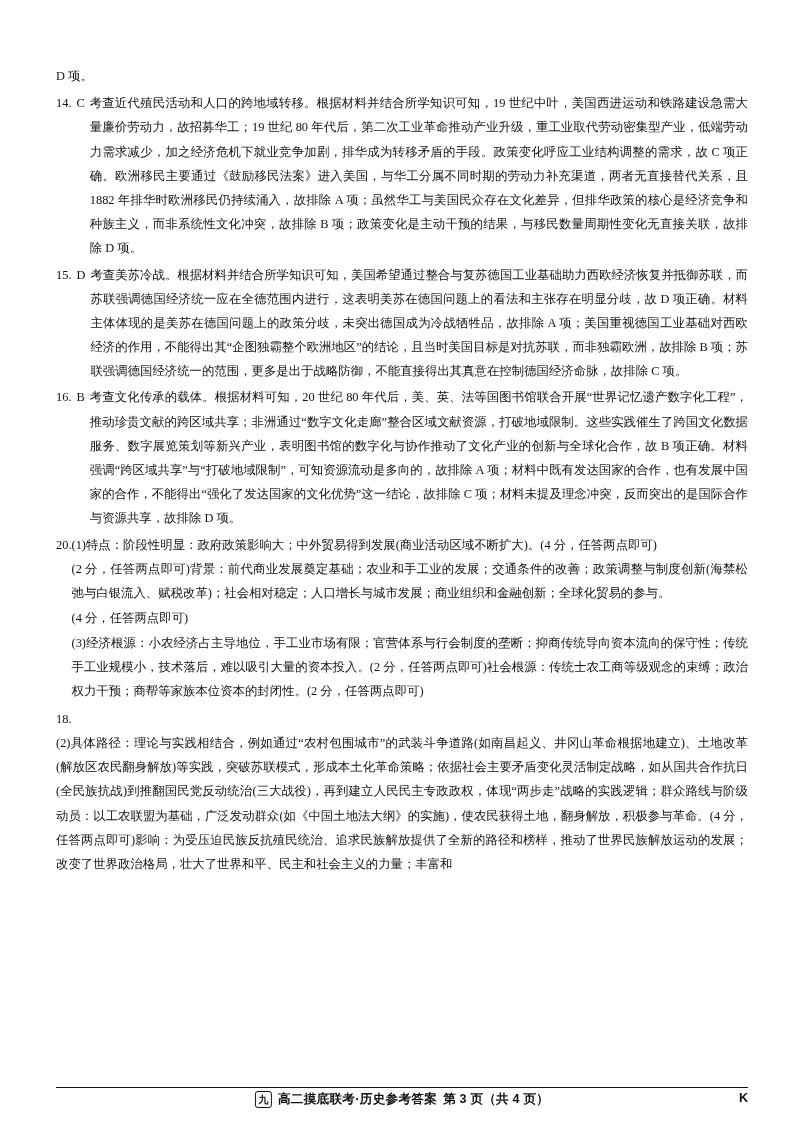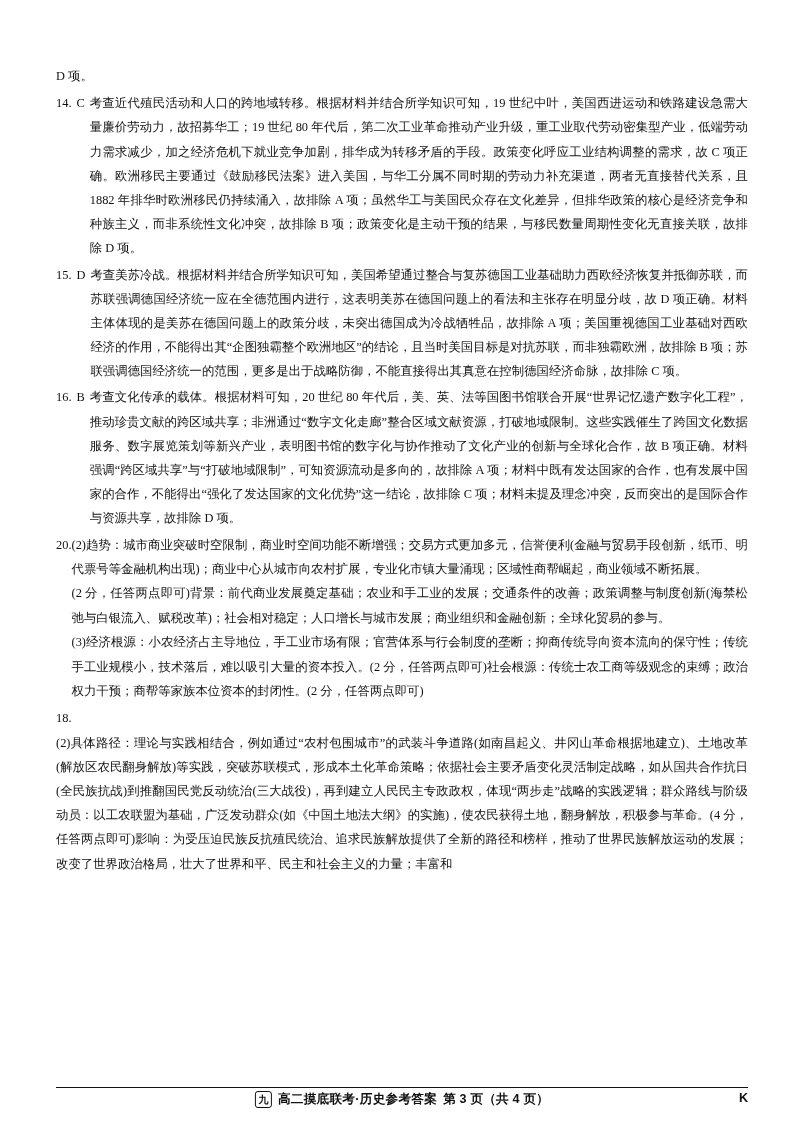--- a/index.html
+++ b/index.html
@@ -140,22 +140,23 @@
         <span>16.</span><span class="ans">B</span>
       </div>
       <div class="qbody">考查文化传承的载体。根据材料可知，20 世纪 80 年代后，美、英、法等国图书馆联合开展“世界记忆遗产数字化工程”，推动珍贵文献的跨区域共享；非洲通过“数字文化走廊”整合区域文献资源，打破地域限制。这些实践催生了跨国文化数据服务、数字展览策划等新兴产业，表明图书馆的数字化与协作推动了文化产业的创新与全球化合作，故 B 项正确。材料强调“跨区域共享”与“打破地域限制”，可知资源流动是多向的，故排除 A 项；材料中既有发达国家的合作，也有发展中国家的合作，不能得出“强化了发达国家的文化优势”这一结论，故排除 C 项；材料未提及理念冲突，反而突出的是国际合作与资源共享，故排除 D 项。</div>
     </div>
 
     <div class="qrow">
       <div class="qnum">
         <span>20.</span>
       </div>
       <div class="qbody">
-        <div class="para">(2)趋势：城市商业突破时空限制，商业时空间功能不断增强；交易方式更加多元，信誉便利(金融与贸易手段创新，纸币、明代票号等金融机构出现)；商业中心从城市向农村扩展，专业化市镇大量涌现；区域性商帮崛起，商业领域不断拓展。</div>
+        <div class="para">(1)特点：阶段性明显：政府政策影响大；中外贸易得到发展(商业活动区域不断扩大)。(4 分，任答两点即可)</div>
         <div class="para">(2 分，任答两点即可)背景：前代商业发展奠定基础；农业和手工业的发展；交通条件的改善；政策调整与制度创新(海禁松弛与白银流入、赋税改革)；社会相对稳定；人口增长与城市发展；商业组织和金融创新；全球化贸易的参与。</div>
+        <div class="para">(4 分，任答两点即可)</div>
         <div class="para">(3)经济根源：小农经济占主导地位，手工业市场有限；官营体系与行会制度的垄断；抑商传统导向资本流向的保守性；传统手工业规模小，技术落后，难以吸引大量的资本投入。(2 分，任答两点即可)社会根源：传统士农工商等级观念的束缚；政治权力干预；商帮等家族本位资本的封闭性。(2 分，任答两点即可)</div>
       </div>
     </div>
 
     <div class="qrow" style="margin-top:3px;flex-direction:column;">
       <div class="qnum">
         <span>18.</span>
       </div>
       <div class="qbody">
         <div class="para">(2)具体路径：理论与实践相结合，例如通过“农村包围城市”的武装斗争道路(如南昌起义、井冈山革命根据地建立)、土地改革(解放区农民翻身解放)等实践，突破苏联模式，形成本土化革命策略；依据社会主要矛盾变化灵活制定战略，如从国共合作抗日(全民族抗战)到推翻国民党反动统治(三大战役)，再到建立人民民主专政政权，体现“两步走”战略的实践逻辑；群众路线与阶级动员：以工农联盟为基础，广泛发动群众(如《中国土地法大纲》的实施)，使农民获得土地，翻身解放，积极参与革命。(4 分，任答两点即可)影响：为受压迫民族反抗殖民统治、追求民族解放提供了全新的路径和榜样，推动了世界民族解放运动的发展；改变了世界政治格局，壮大了世界和平、民主和社会主义的力量；丰富和</div>

